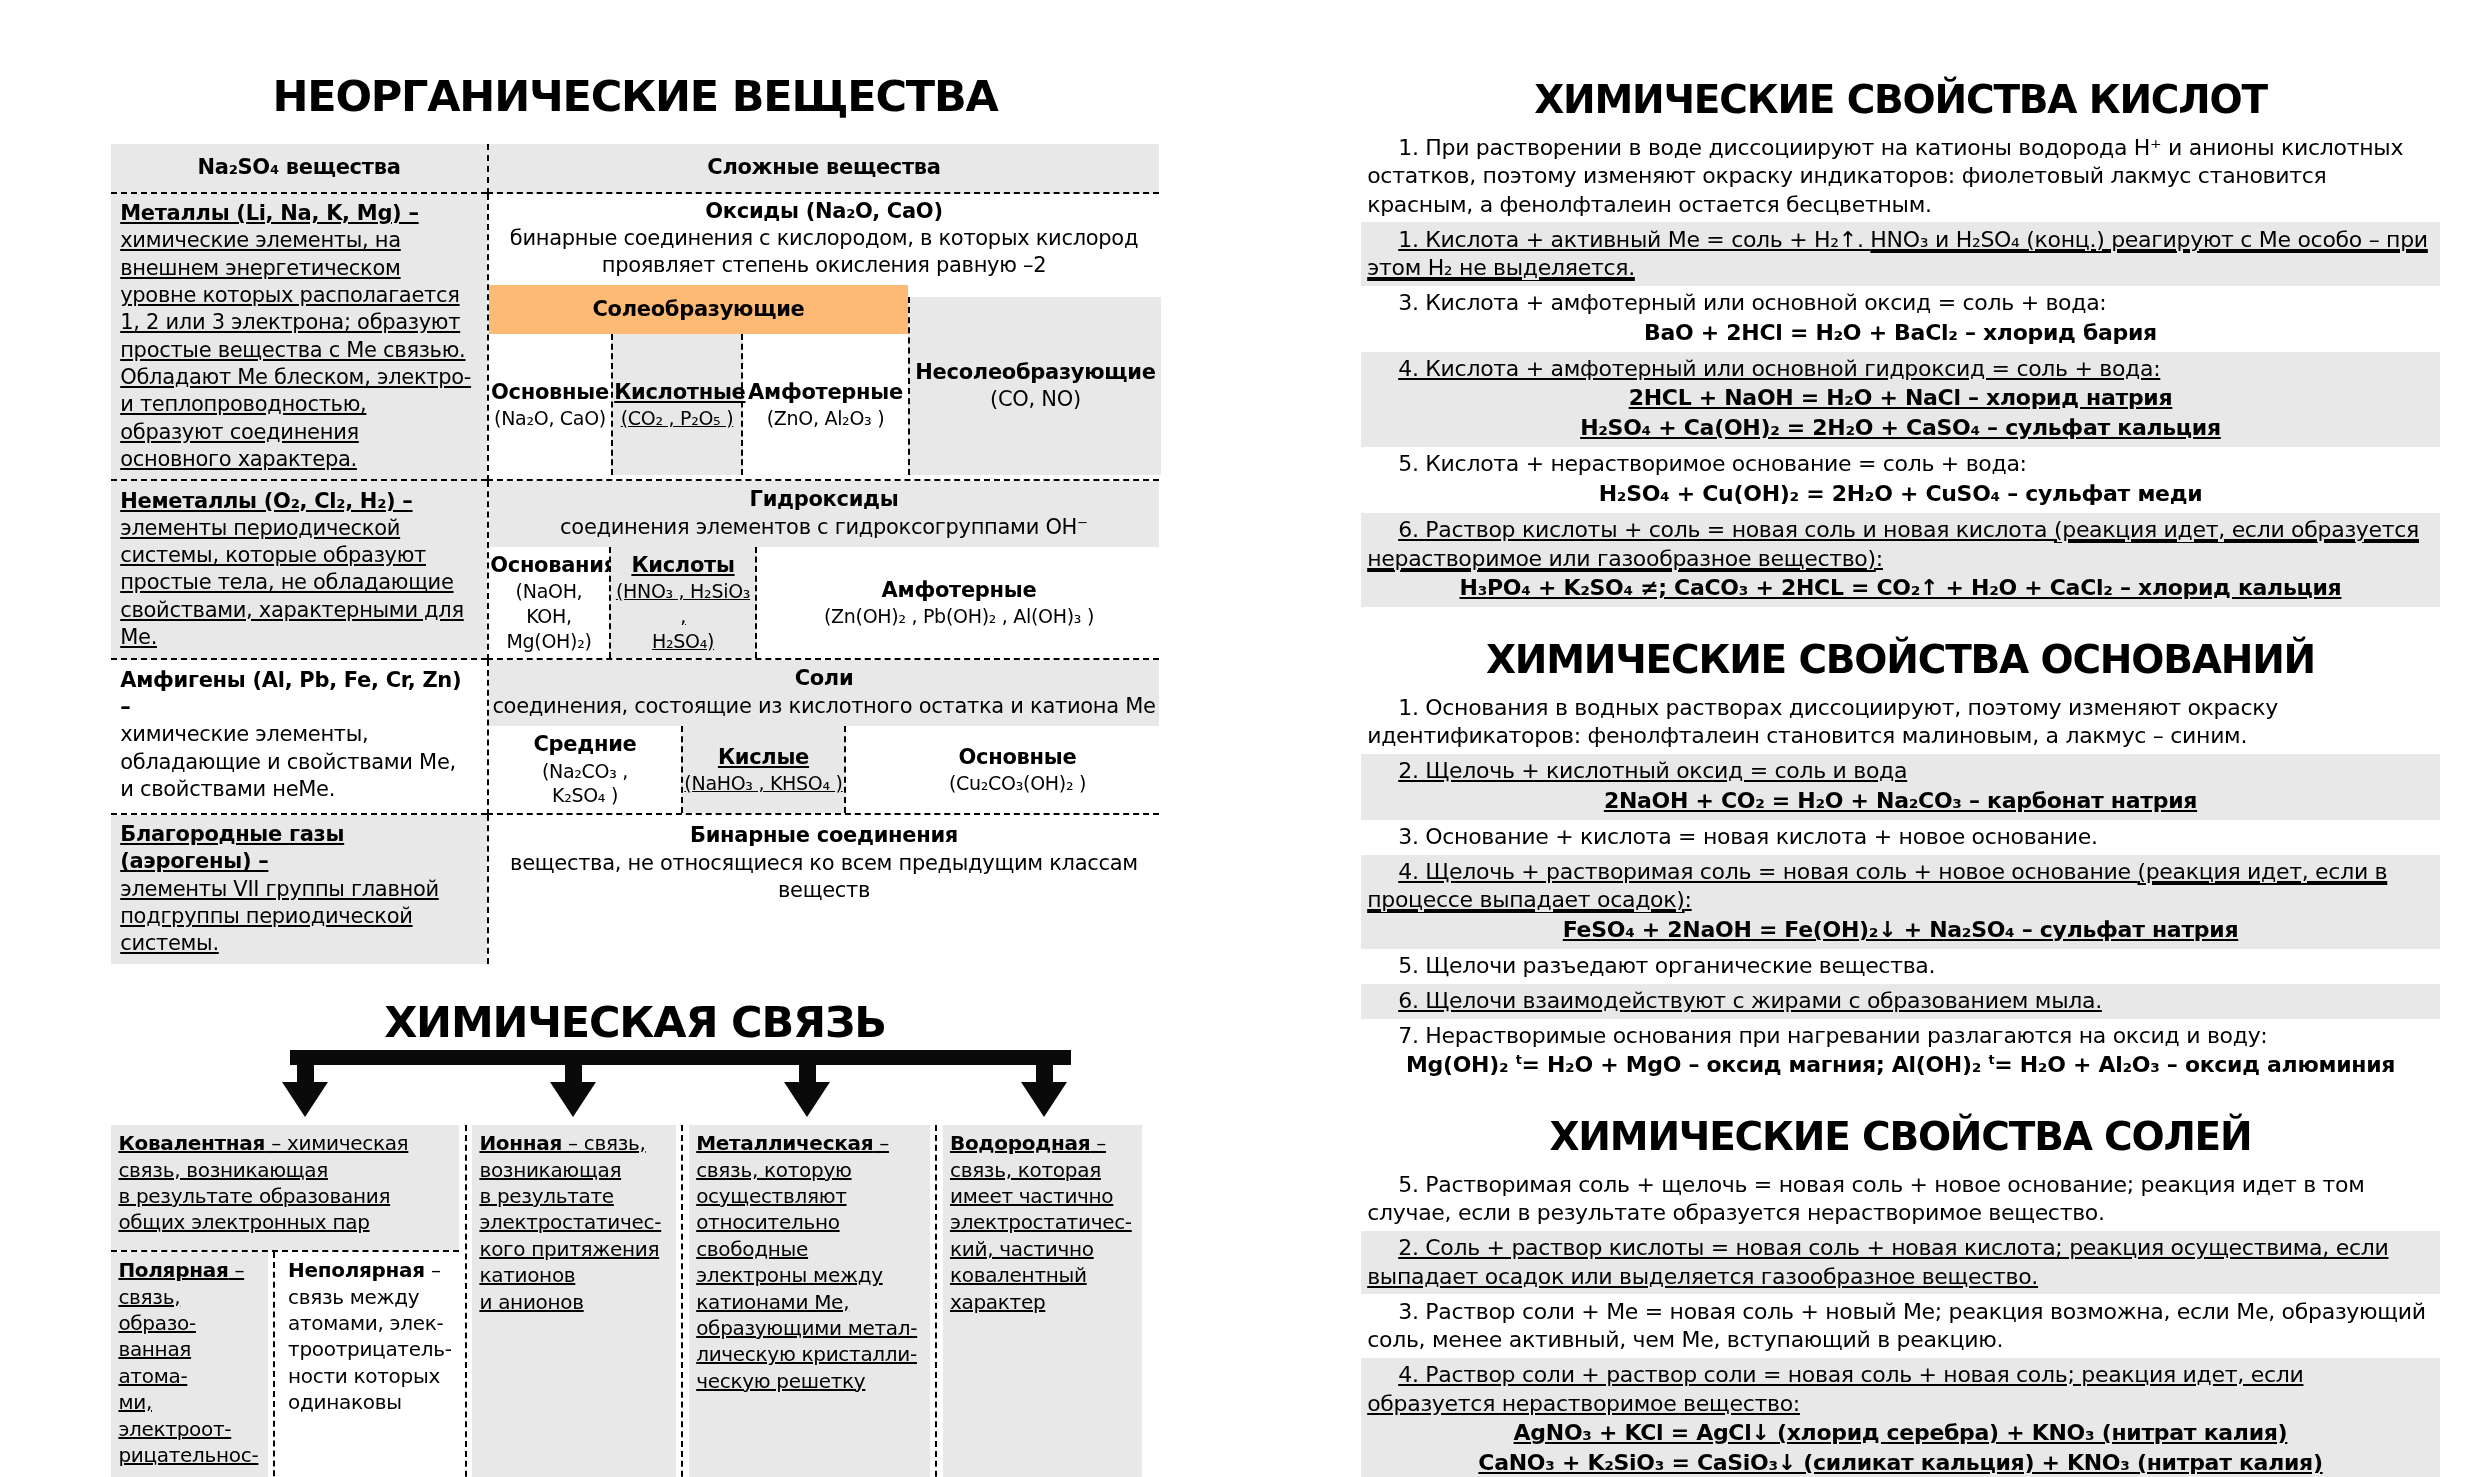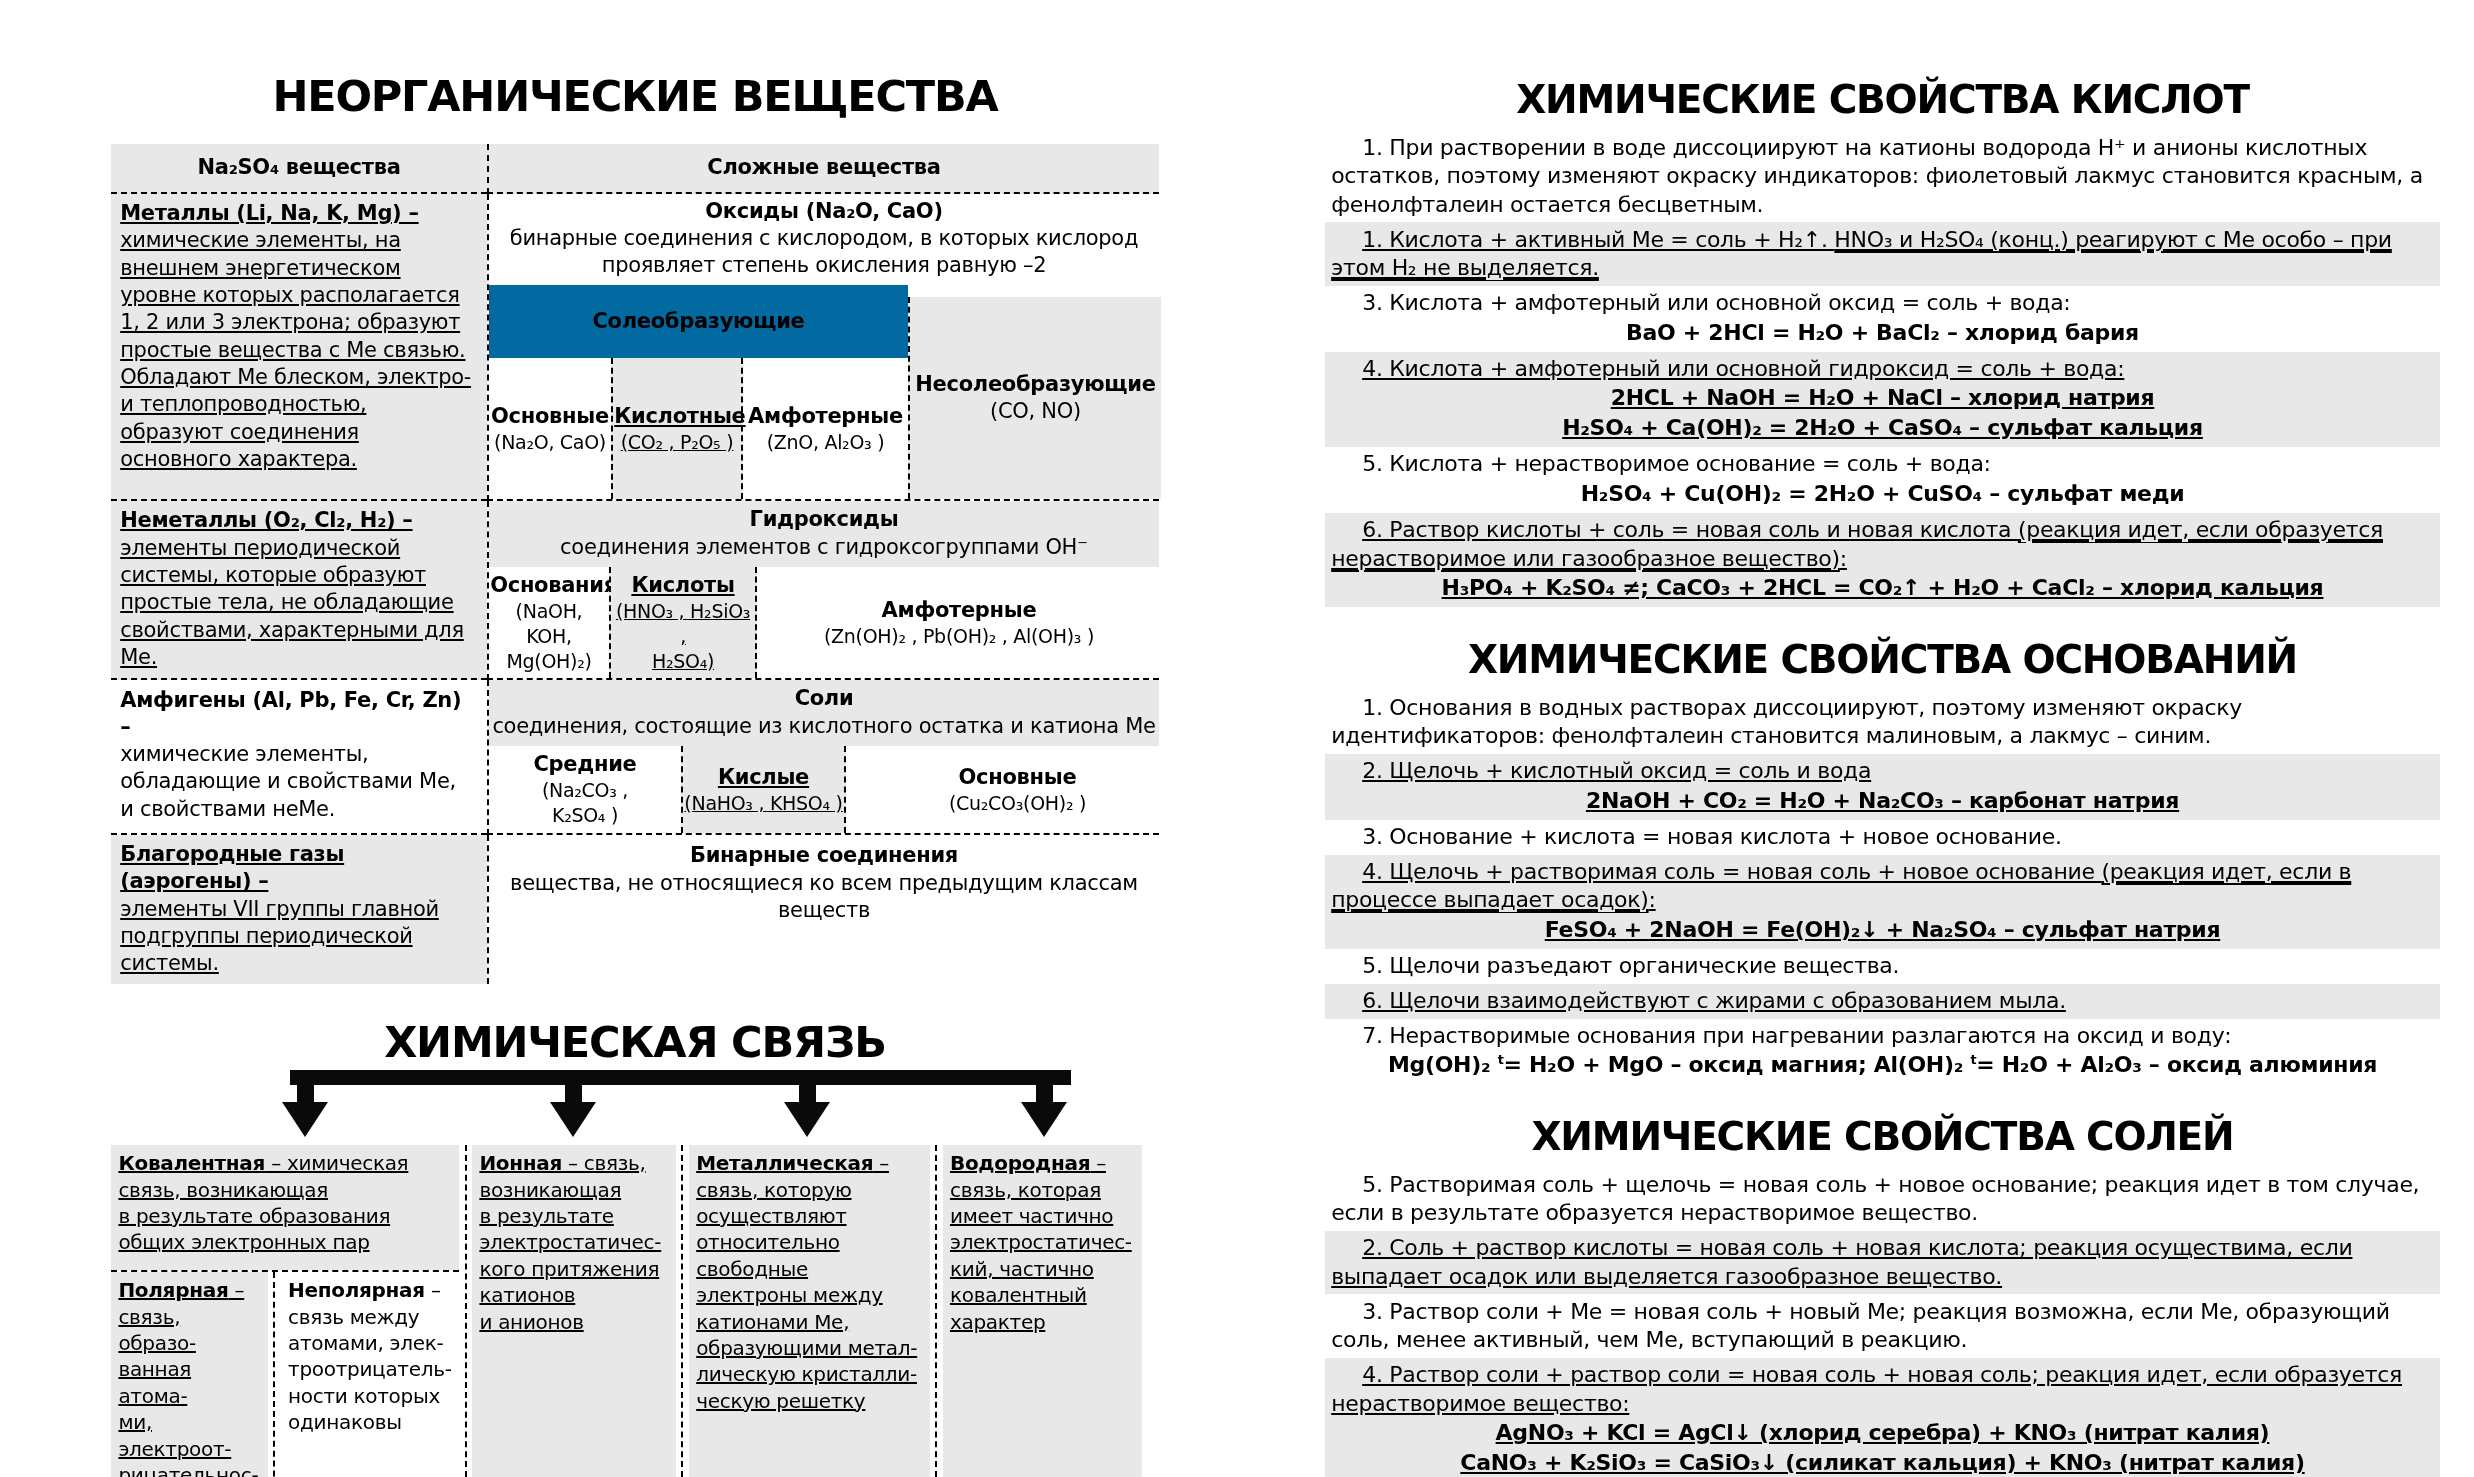--- a/index.html
+++ b/index.html
@@ -22,21 +22,21 @@
   .inorg{display:grid;grid-template-columns:376px 672px;font-size:21px;line-height:1.3;}
   .hdr{background:#e8e8e8;font-weight:bold;text-align:center;padding:10.5px 0;border-bottom:2.5px dashed #000;}
   .hdr.r,.rcell{border-left:2.5px dashed #000;}
   .lcell{padding:6.2px 9.2px;border-bottom:2.5px dashed #000;}
   .rcell{border-bottom:2.5px dashed #000;}
   .lastrow{border-bottom:none !important;}
 
   .ox-title{text-align:center;padding-top:3.7px;}
   .ox-desc{text-align:center;}
   .ox-grid{display:grid;grid-template-columns:122px 132px 165px 253px;margin-top:5px;}
-  .ox-band{grid-column:1/4;grid-row:1;background:#0369a1;font-weight:bold;text-align:center;padding:23px 0;}
+  .ox-band{grid-column:1/4;grid-row:1;background:#fdba74;font-weight:bold;text-align:center;padding:11px 0;}
   .ox-nonsalt{grid-column:4;grid-row:1/3;background:#e8e8e8;border-left:2.5px dashed #000;
     display:flex;flex-direction:column;justify-content:center;text-align:center;margin-top:12px;}
   .oxc{grid-row:2;min-height:134px;display:flex;flex-direction:column;justify-content:center;text-align:center;padding:3.7px 1.2px;font-size:19px;}
   .oxc .b{font-size:21px;}
   .oxc.mid{border-left:2.5px dashed #000;border-right:2.5px dashed #000;}
 
   .band2{background:#e8e8e8;text-align:center;padding:5px 0 6.2px;}
   .cells3{display:grid;}
   .hy-cells{grid-template-columns:120px 148px 404px;}
   .sa-cells{grid-template-columns:163px 194px 314px;}
@@ -60,21 +60,21 @@
   .w-col2{width:189px;}
   .w-col3{width:226px;}
   .w-col4{width:185px;}
   .cov-top{padding:5px 7.4px;min-height:115px;}
   .split{display:flex;border-top:2.5px dashed #000;min-height:227px;}
   .polar{width:157px;padding:5px 7.4px;}
   .nonpolar{flex:1;padding:5px 7.4px;}
 
   
   .right-panel{position:absolute;left:1325px;top:79px;width:1115px;font-size:22px;line-height:1.3;}
-  .section{margin-bottom:32px;}
+  .section{margin-bottom:32px;margin-left:36px;}
   .sec-title{font-size:39px;font-weight:bold;text-align:center;letter-spacing:-1.2px;line-height:1.1;margin-bottom:8.6px;}
   .item{padding:3.1px 6.2px;}
   .itext{text-indent:31px;}
   .formula{text-align:center;font-weight:bold;margin:1.2px 0;}
 </style>
 </head>
 <body>
 
 <div class="left-panel">
   <div class="main-title">НЕОРГАНИЧЕСКИЕ ВЕЩЕСТВА</div>

